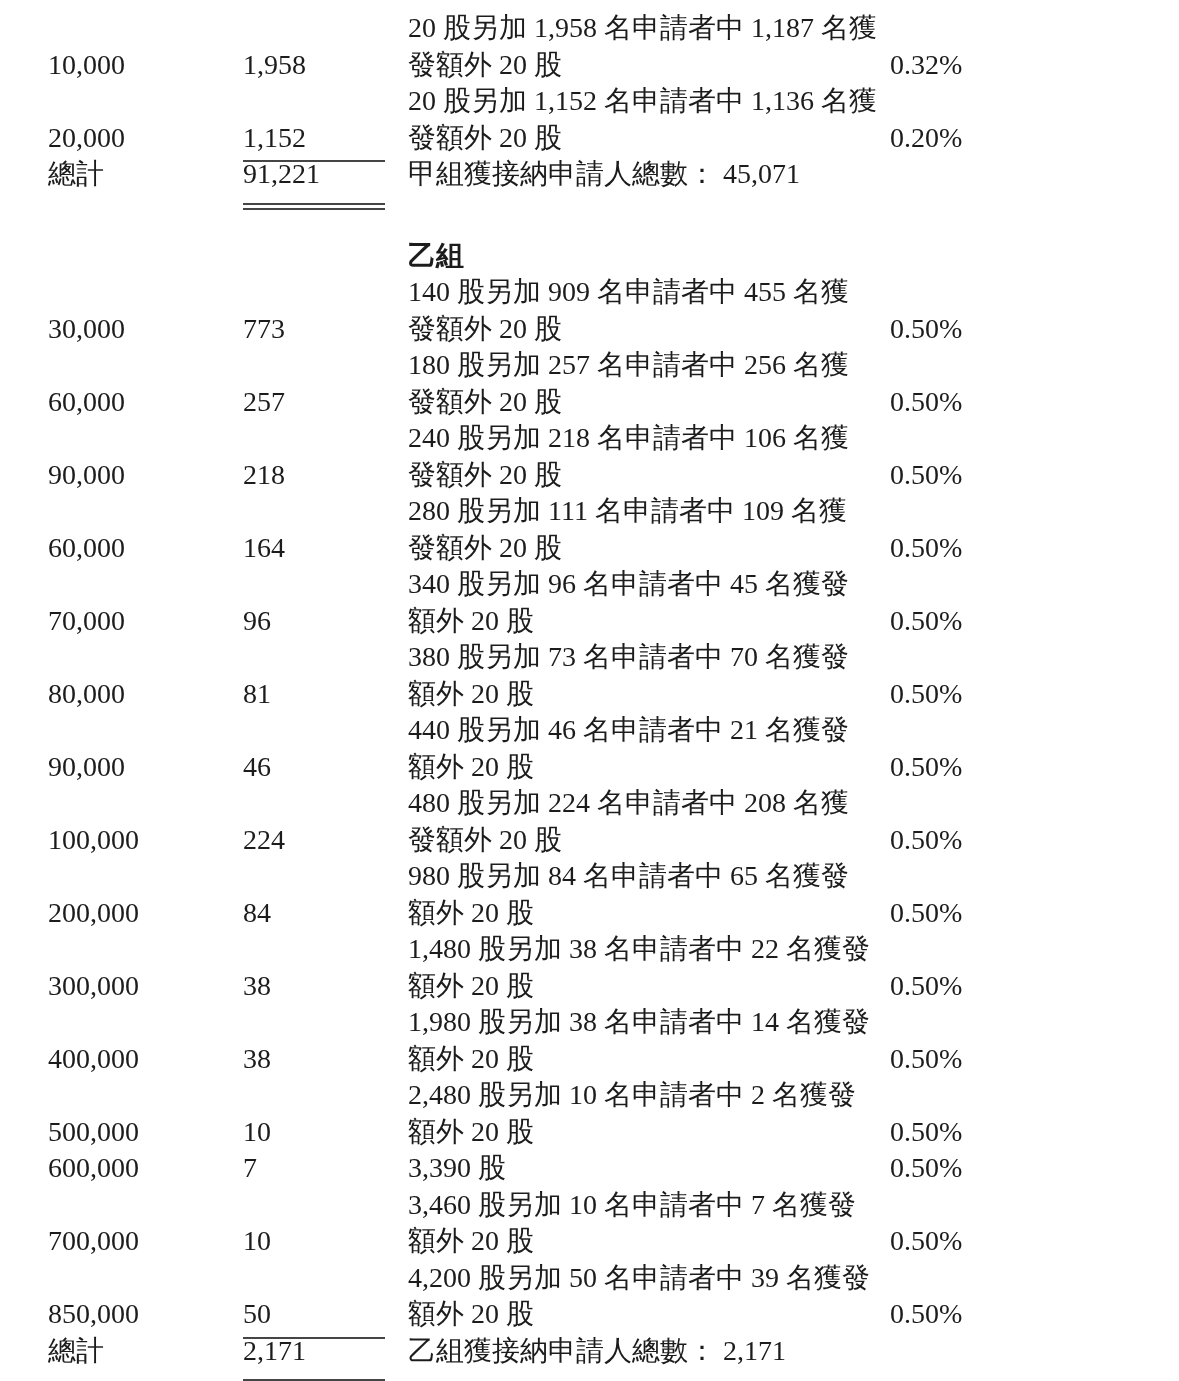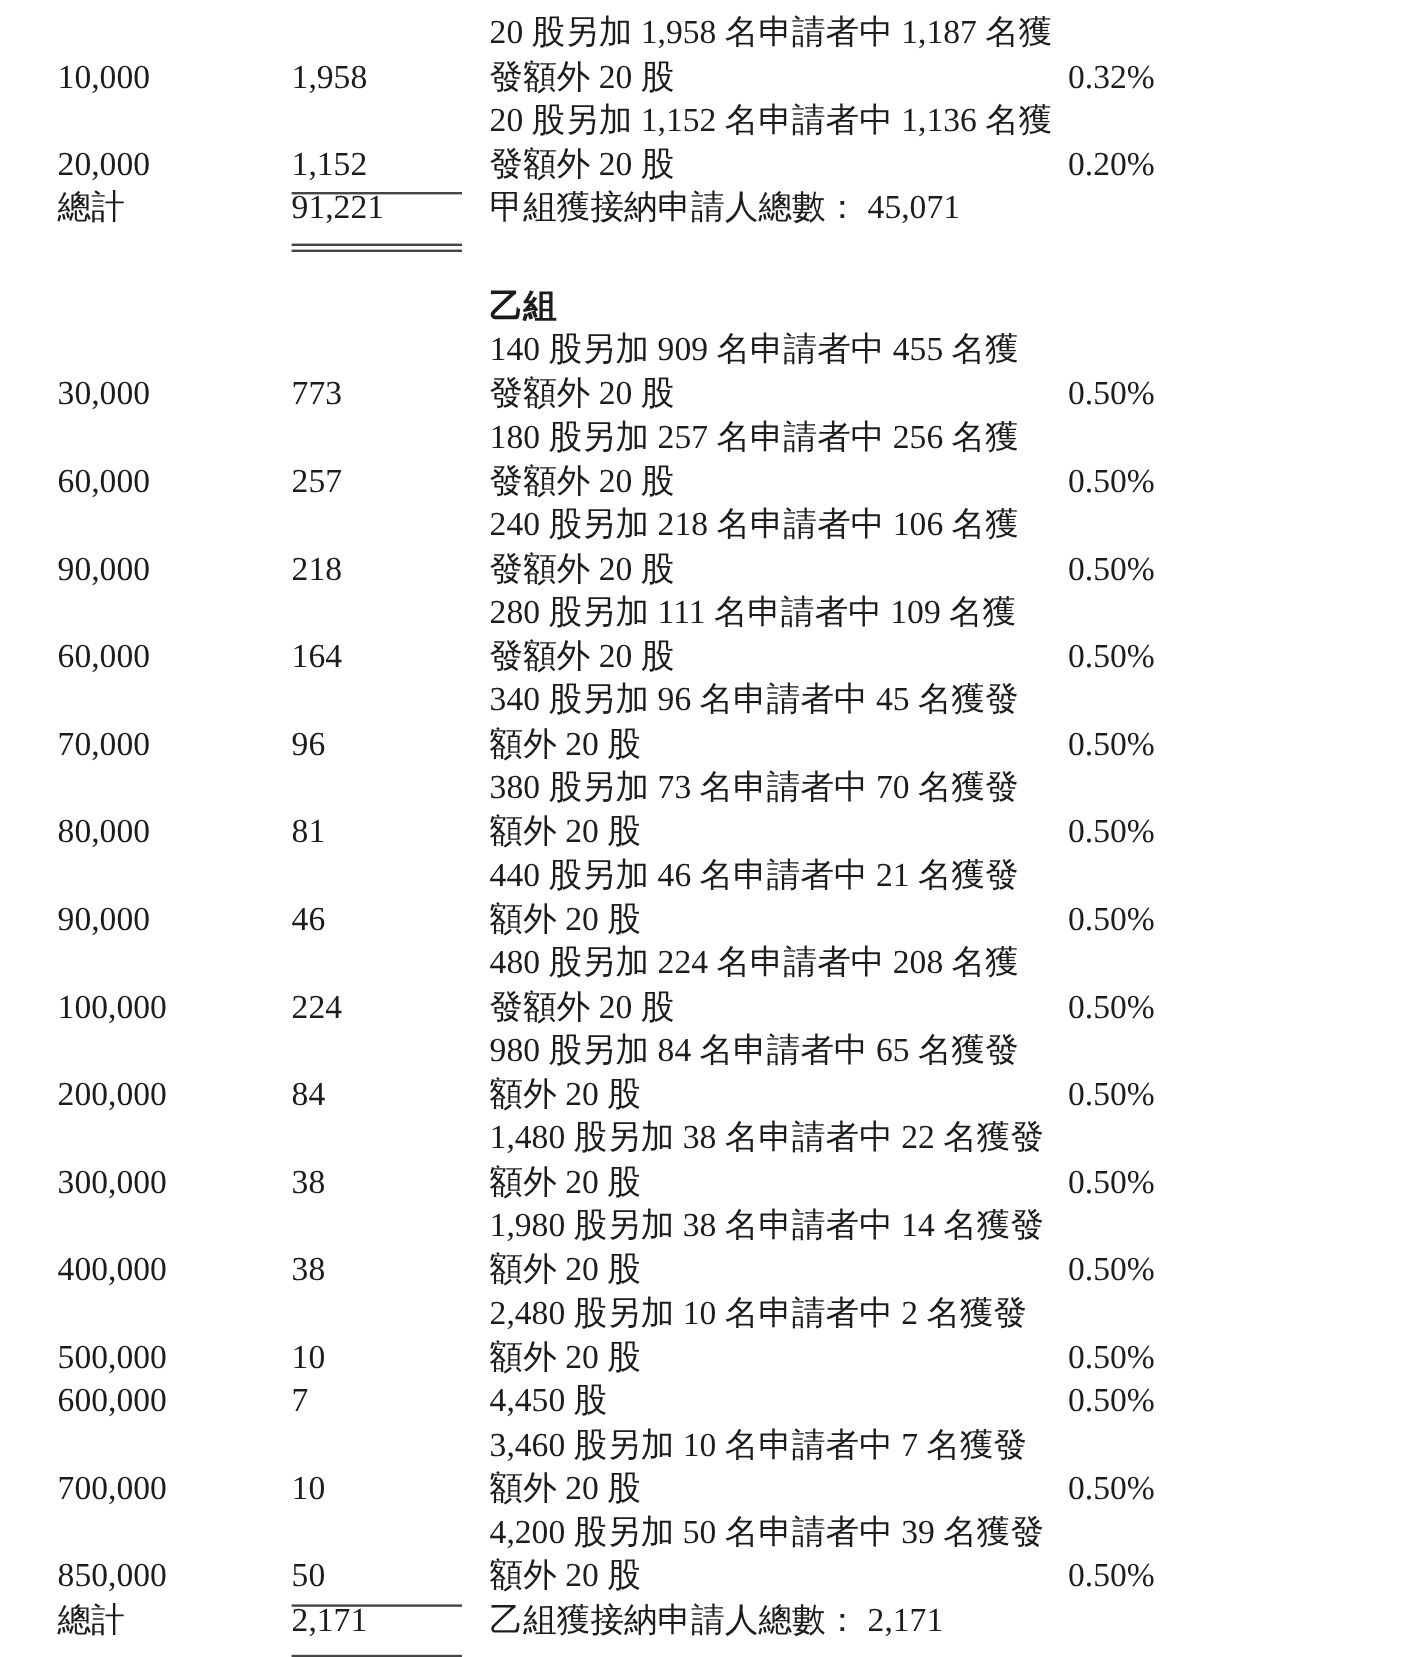--- a/index.html
+++ b/index.html
@@ -181,21 +181,21 @@
           <div class="cell c3">
             <div class="desc-line">2,480 股另加 10 名申請者中 2 名獲發</div>
             <div class="desc-line">額外 20 股</div>
           </div>
           <div class="cell c4">0.50%</div>
         </div>
         <div class="row">
           <div class="cell c1">600,000</div>
           <div class="cell c2"><span>7</span></div>
           <div class="cell c3">
-            <div class="desc-line">4,450 股</div>
+            <div class="desc-line">3,390 股</div>
           </div>
           <div class="cell c4">0.50%</div>
         </div>
         <div class="row">
           <div class="cell c1">700,000</div>
           <div class="cell c2"><span>10</span></div>
           <div class="cell c3">
             <div class="desc-line">3,460 股另加 10 名申請者中 7 名獲發</div>
             <div class="desc-line">額外 20 股</div>
           </div>

